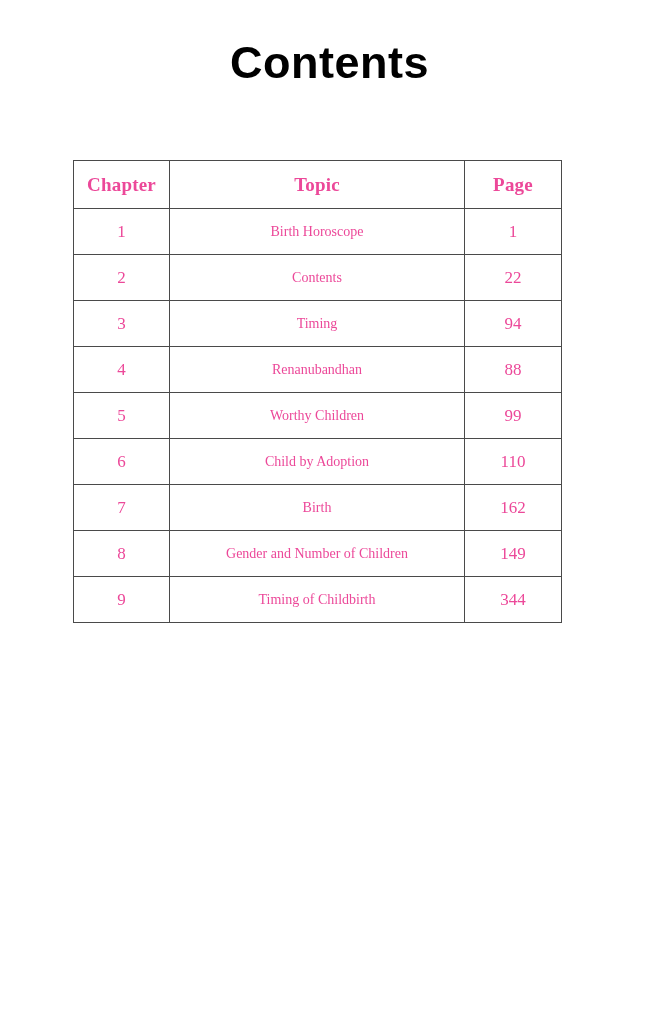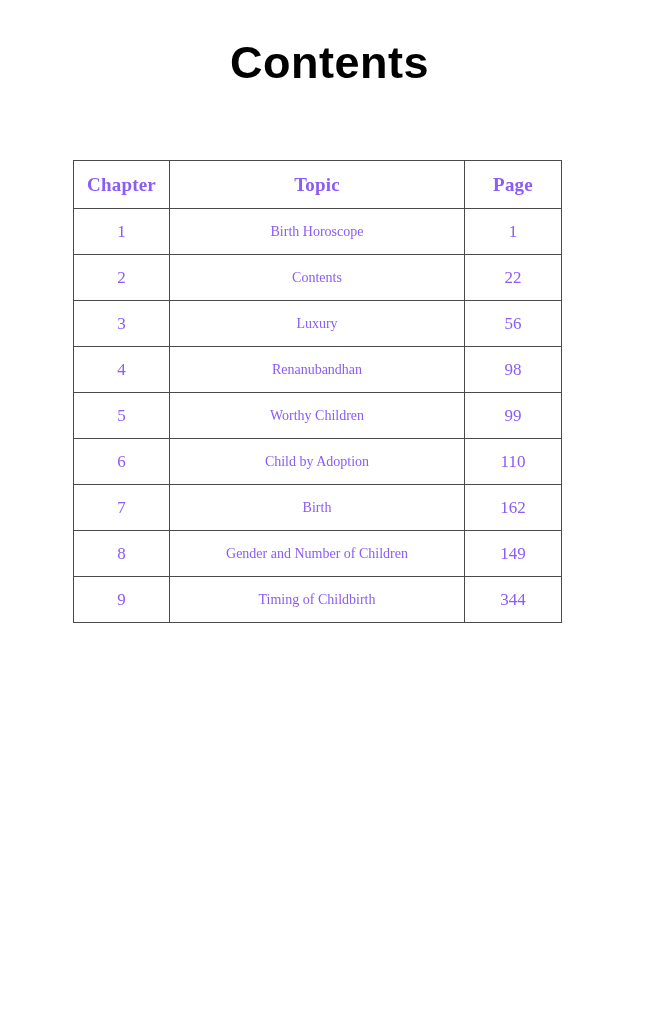--- a/index.html
+++ b/index.html
@@ -55,21 +55,21 @@
   table.toc col.col-topic   { width: 295px; }
   table.toc col.col-page    { width: 97px; }
 
   table.toc th,
   table.toc td {
     border: 1px solid #4a4a4a;
     text-align: center;
     vertical-align: middle;
     padding: 0;
     height: 45px;
-    color: #8b5cf6;
+    color: #ec4899;
   }
 
   table.toc thead th {
     font-weight: bold;
     font-size: 19px;
     height: 47px;
     letter-spacing: 0.2px;
   }
 
   table.toc tbody td {
@@ -115,27 +115,27 @@
           <td class="cell-topic">Birth Horoscope</td>
           <td class="cell-page">1</td>
         </tr>
         <tr>
           <td class="cell-chapter">2</td>
           <td class="cell-topic">Contents</td>
           <td class="cell-page">22</td>
         </tr>
         <tr>
           <td class="cell-chapter">3</td>
-          <td class="cell-topic">Luxury</td>
-          <td class="cell-page">56</td>
+          <td class="cell-topic">Timing</td>
+          <td class="cell-page">94</td>
         </tr>
         <tr>
           <td class="cell-chapter">4</td>
           <td class="cell-topic">Renanubandhan</td>
-          <td class="cell-page">98</td>
+          <td class="cell-page">88</td>
         </tr>
         <tr>
           <td class="cell-chapter">5</td>
           <td class="cell-topic">Worthy Children</td>
           <td class="cell-page">99</td>
         </tr>
         <tr>
           <td class="cell-chapter">6</td>
           <td class="cell-topic">Child by Adoption</td>
           <td class="cell-page">110</td>

